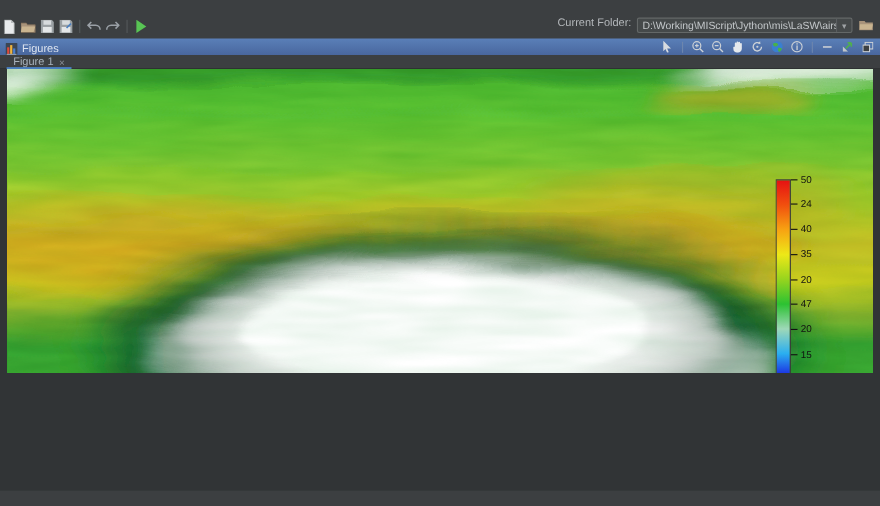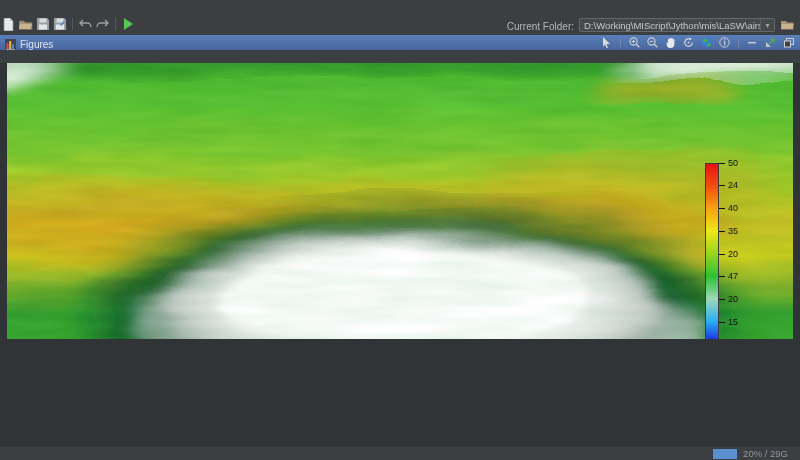--- a/index.html
+++ b/index.html
@@ -16,21 +16,21 @@
                color:#9da1a5; line-height:15px; pointer-events:none; }
   .winctl { position:absolute; right:6px; top:0; display:flex; gap:24px; align-items:center;
             height:15px; font-size:11px; color:#b3b7ba; }
   .winctl span { cursor:default; }
 
   
   .toolrow { position:absolute; left:0; top:15px; width:800px; height:18px;
              display:flex; align-items:center; }
   .tbtn { width:17px; height:16px; display:flex; align-items:center; justify-content:center; }
   .tsep { width:1px; height:12px; background:#55595b; margin:0 4px; }
-  .cf-group { position:absolute; right:4px; top:1px; height:16px; display:flex; align-items:flex-end;margin-left:44px; }
+  .cf-group { position:absolute; right:4px; top:1px; height:16px; display:flex; align-items:flex-start;margin-left:44px; }
   .cf-label { font-size:10px; color:#b3b7ba; margin-right:5px; }
   .cf-combo { width:196px; height:14px; background:#45494a; border:1px solid #646868;
               border-radius:2px; display:flex; align-items:center; }
   .cf-text { flex:1; font-size:9.5px; color:#c3c7ca; padding:0 4px; white-space:nowrap;
              overflow:hidden; }
   .cf-arrow { width:14px; height:12px; border-left:1px solid #5a5e60; color:#9ea2a5;
               font-size:8px; display:flex; align-items:center; justify-content:center; }
   .cf-folder { width:18px; height:14px; display:flex; align-items:center; justify-content:center;
                margin-left:3px; }
 
@@ -219,20 +219,27 @@
       </div>
       <div class="fico">
         <svg class="gl" width="10" height="10" viewBox="0 0 10 10">
           <rect x="2.5" y="0.5" width="7" height="6" fill="none" stroke="#ccd1d6" stroke-width="1"></rect>
           <rect x="0.5" y="3" width="6" height="6" fill="#3c4042" stroke="#ccd1d6" stroke-width="1"></rect>
         </svg>
       </div>
     </div>
   </div>
 
+  <div class="tabbar">
+    <div class="tab">
+      <span class="tab-label">Figure 1</span>
+      <span class="tab-close">×</span>
+      <div class="tab-underline"></div>
+    </div>
+  </div>
 
   <div class="figwrap">
     <div class="scene">
       <svg width="786" height="380" viewBox="0 0 786 380" preserveAspectRatio="none">
         <defs>
           <linearGradient id="gBase" x1="0" y1="0" x2="0" y2="1">
             <stop offset="0" stop-color="#2f9a2c"></stop>
             <stop offset="0.06" stop-color="#46b42e"></stop>
             <stop offset="0.16" stop-color="#55bf30"></stop>
             <stop offset="0.26" stop-color="#74c52e"></stop>
@@ -361,18 +368,14 @@
             </div>
           <div class="cb-tick">
             <span class="cb-line"></span>
               <span class="cb-num">16</span>
             </div>
         </div>
       </div>
     </div>
   </div>
 
-  <div class="statusbar">
-    <div class="mem-block"></div>
-    <span class="mem-text">20% / 29G</span>
-  </div>
 
 </div>
 
 </body></html>

